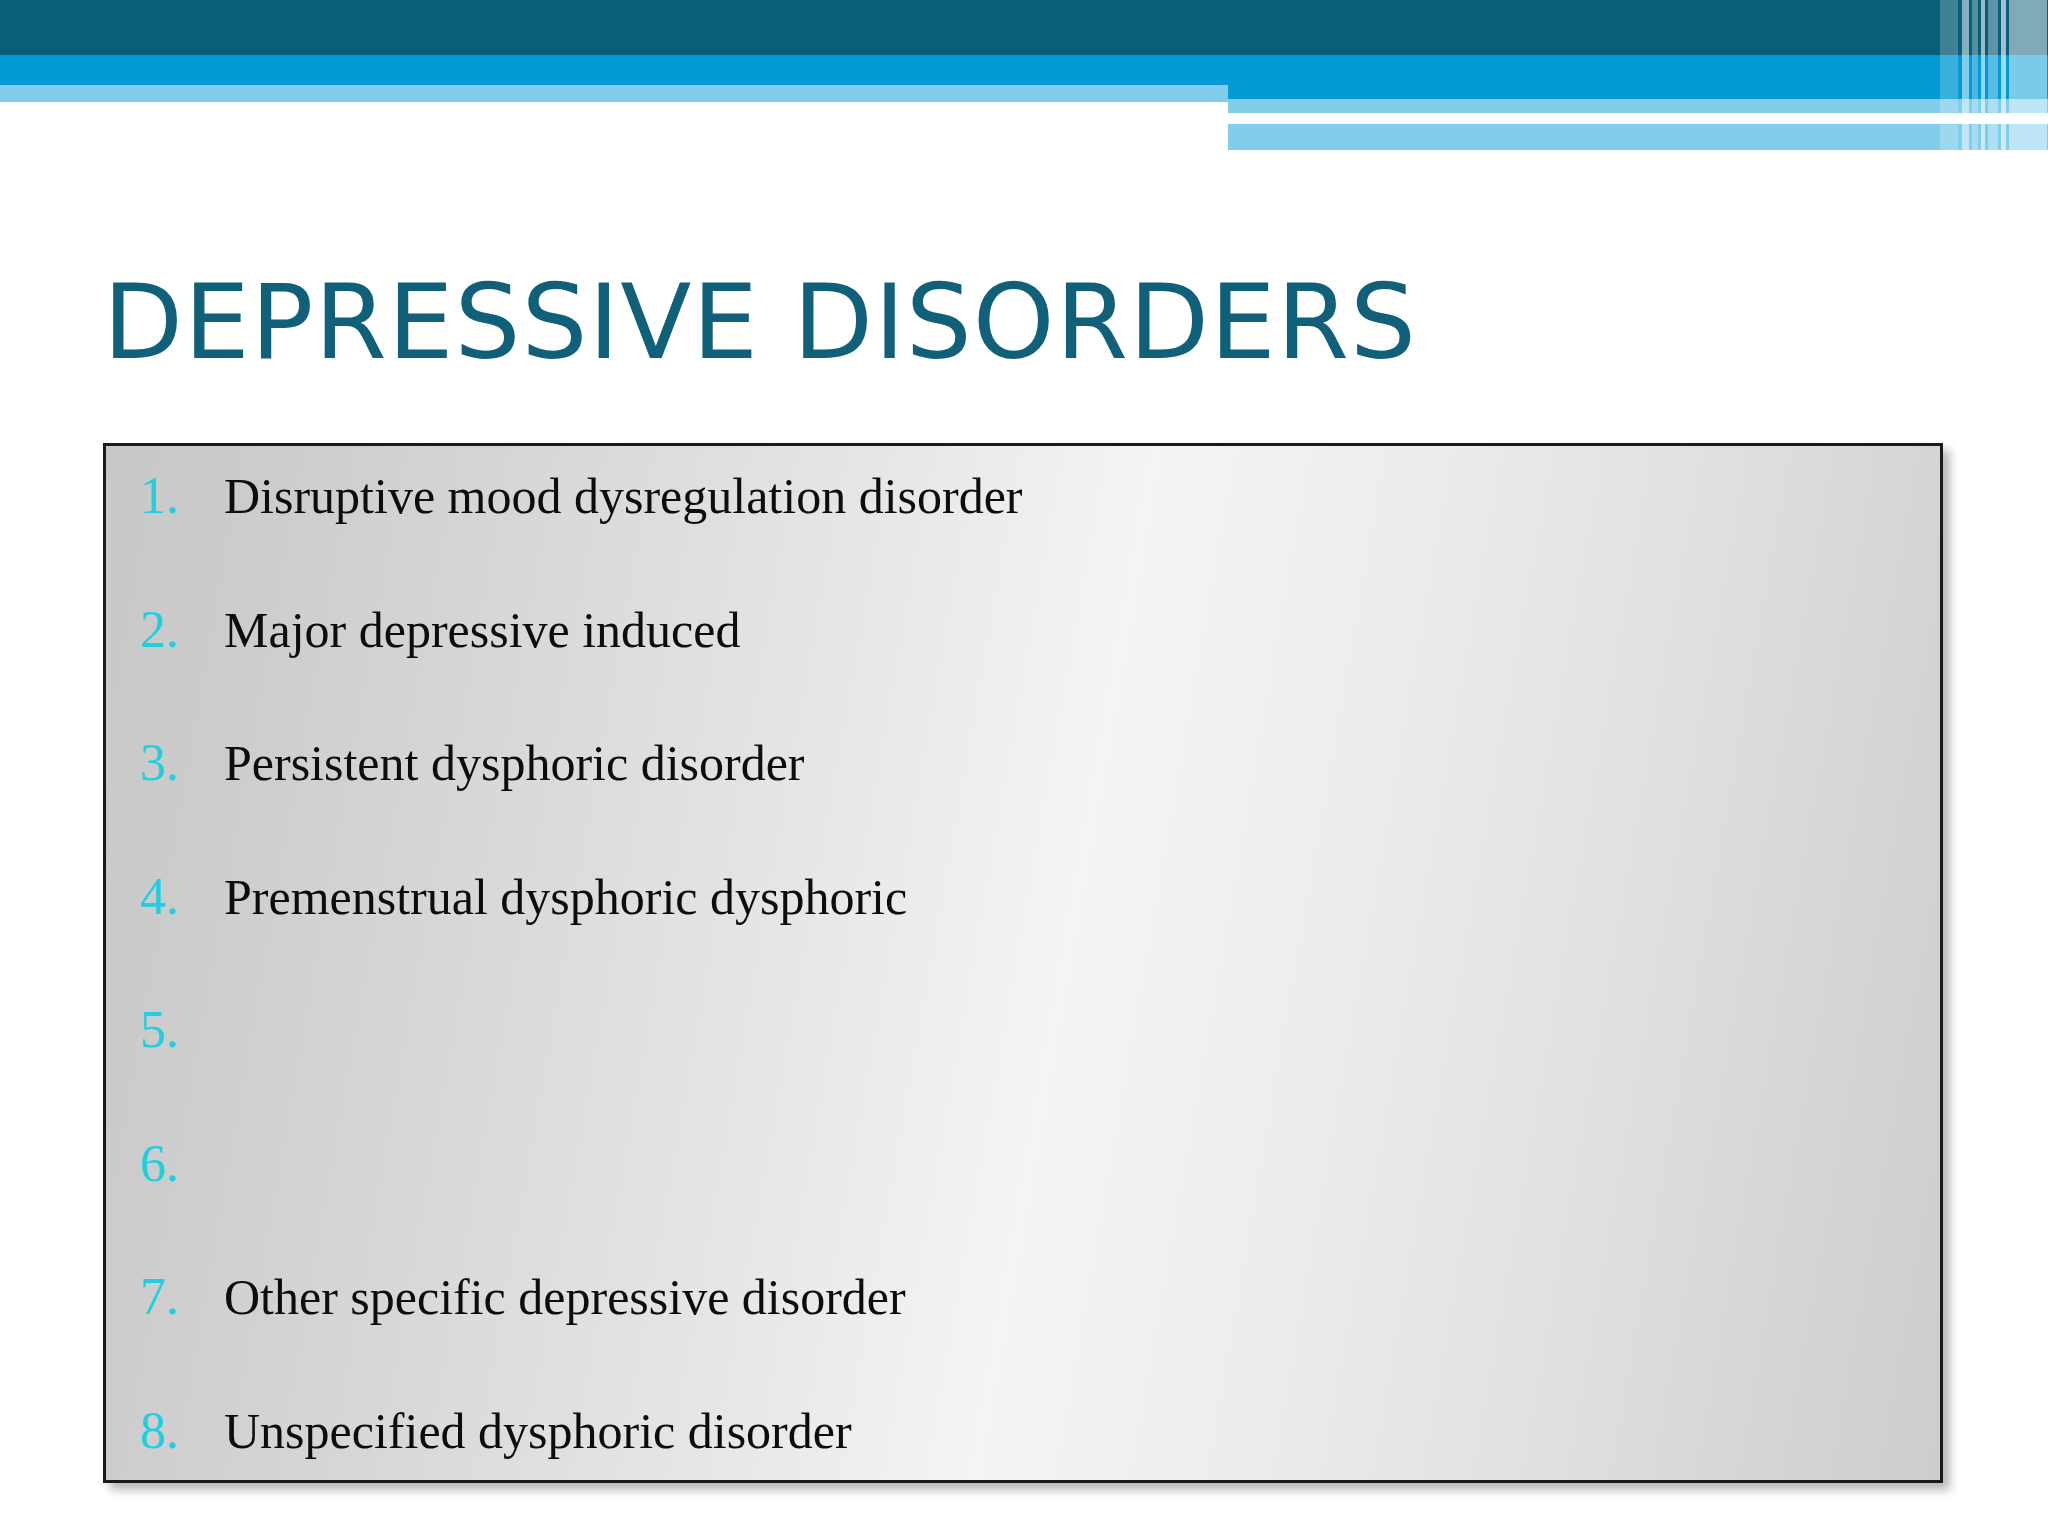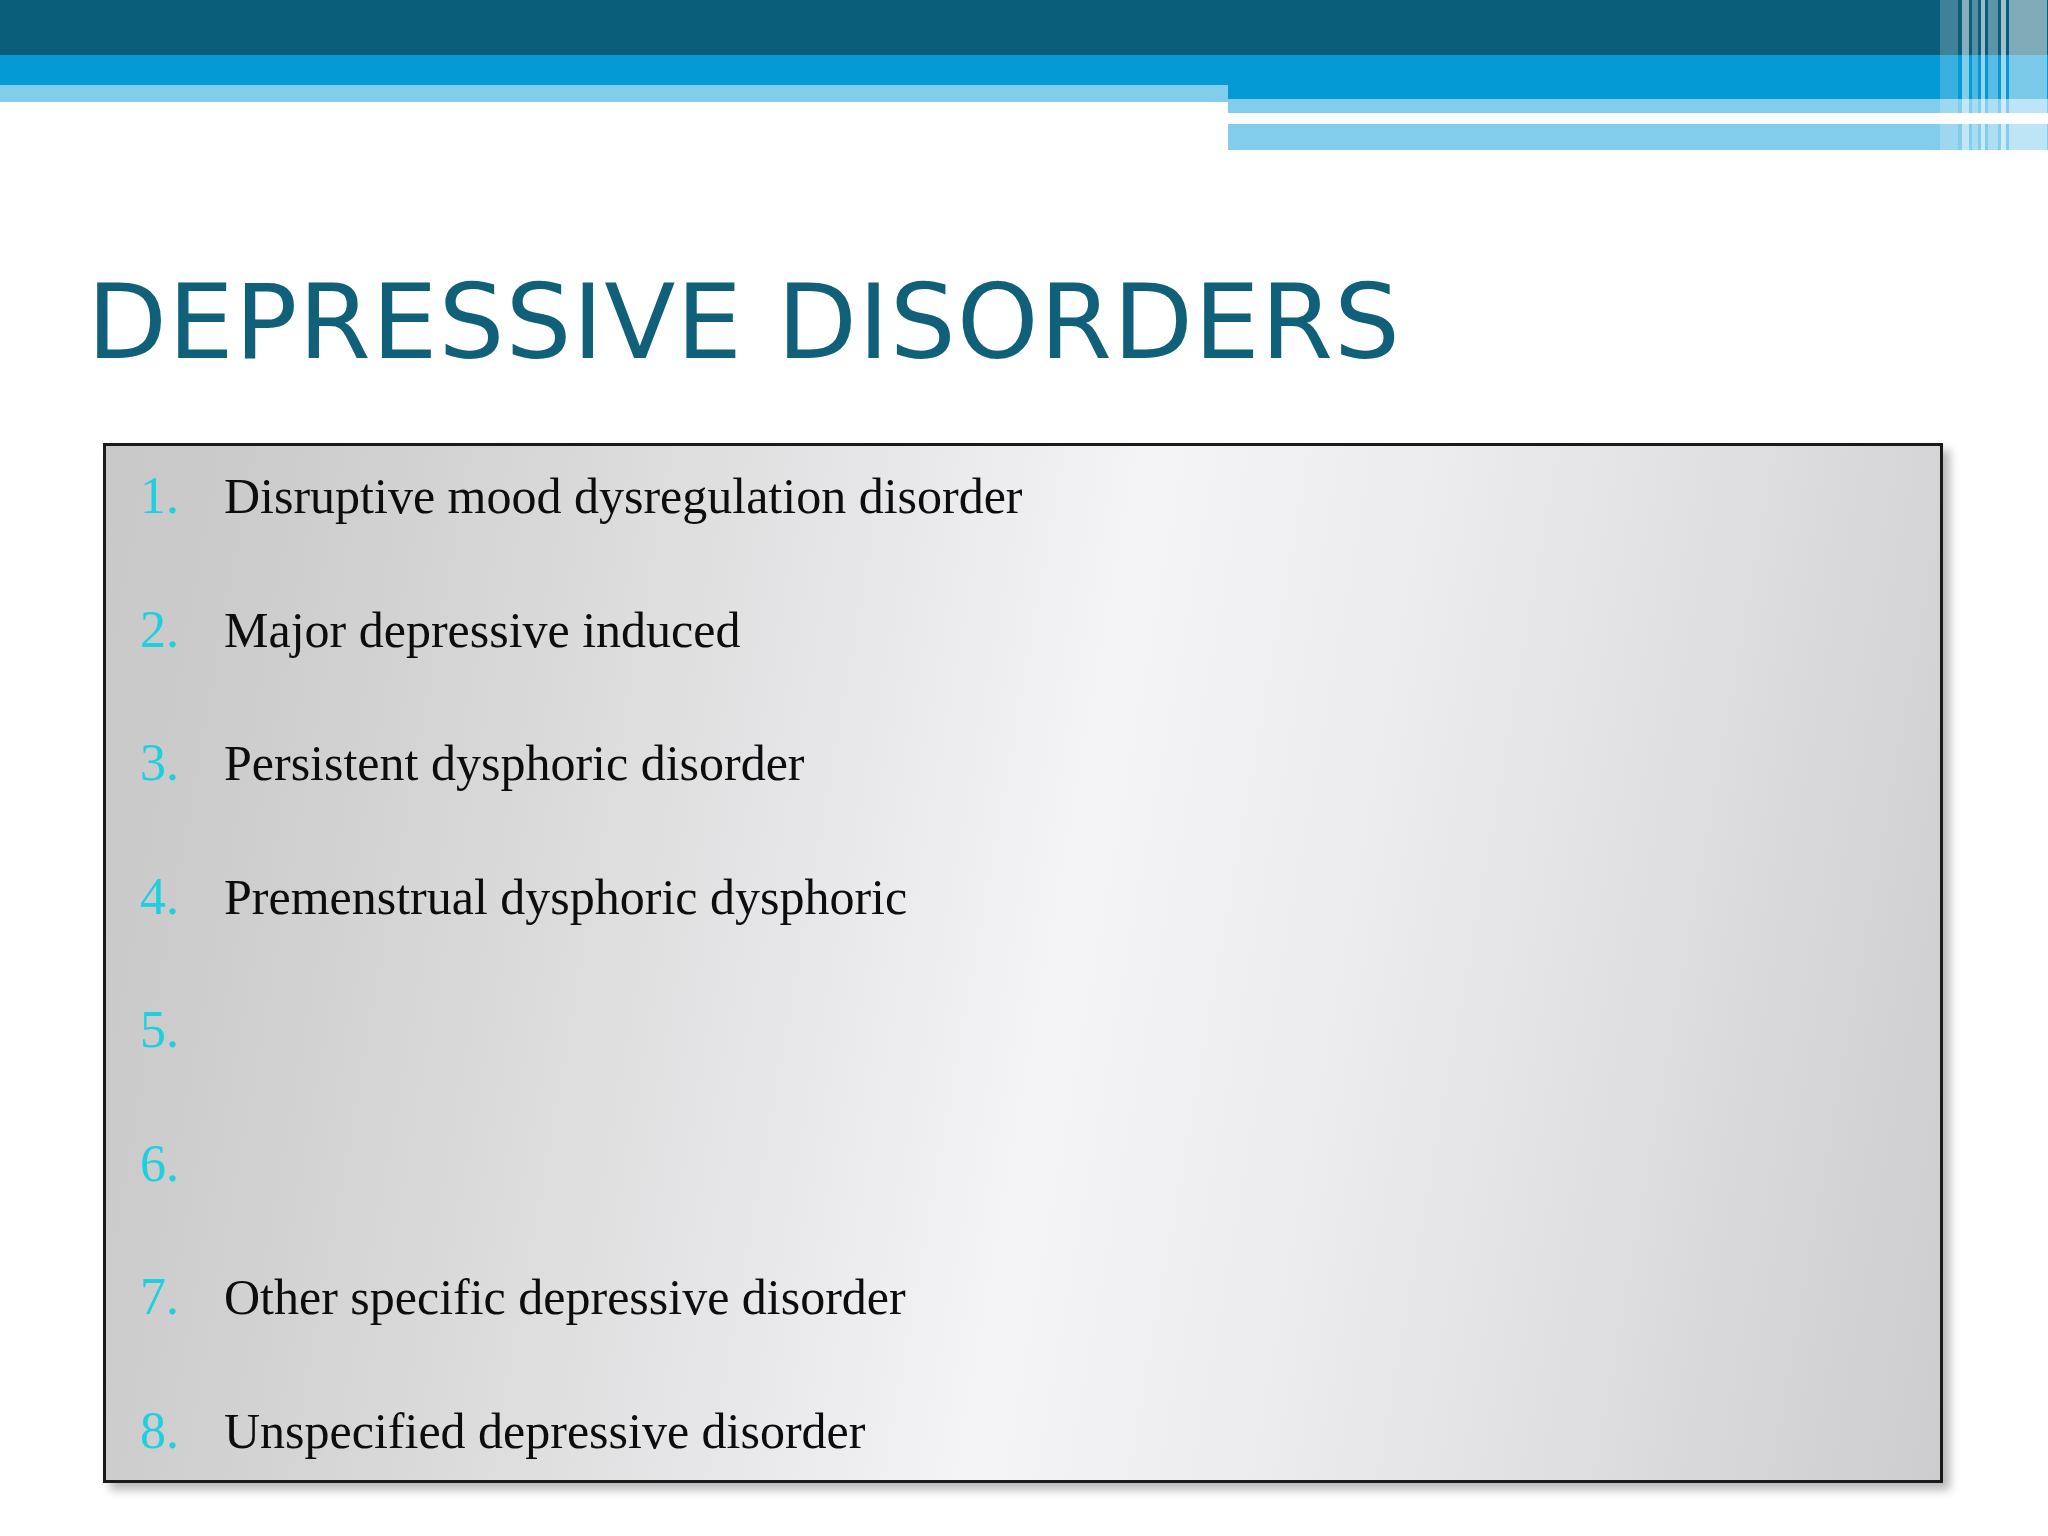--- a/index.html
+++ b/index.html
@@ -87,21 +87,21 @@
   .es2 { left: 24px; width: 7px;  background: rgba(255,255,255,0.50); }
   .es3 { left: 34px; width: 6px;  background: rgba(255,255,255,0.30); }
   .es4 { left: 43px; width: 4px;  background: rgba(255,255,255,0.58); }
   .es5 { left: 50px; width: 10px; background: rgba(255,255,255,0.34); }
   .es6 { left: 63px; width: 5px;  background: rgba(255,255,255,0.62); }
   .es7 { left: 71px; width: 38px; background: rgba(255,255,255,0.48); }
 
   
   .slide-title {
     position: absolute;
-    left: 87px;
+    left: 103px;
     top: 196px;
     width: 1800px;
     color: #10607a;
     font-family: "DejaVu Sans", sans-serif;
     font-size: 104px;
     font-weight: 400;
     letter-spacing: 1px;
     line-height: 1.08;
     white-space: nowrap;
   }
@@ -209,16 +209,16 @@
     </li>
     <li class="disorder-item">
       <span class="item-number">6.</span>
     </li>
     <li class="disorder-item">
       <span class="item-number">7.</span>
       <span class="item-label">Other specific depressive disorder</span>
     </li>
     <li class="disorder-item">
       <span class="item-number">8.</span>
-      <span class="item-label">Unspecified depressive disorder</span>
+      <span class="item-label">Unspecified dysphoric disorder</span>
     </li>
   </ul>
 </div>
 
 </body></html>

